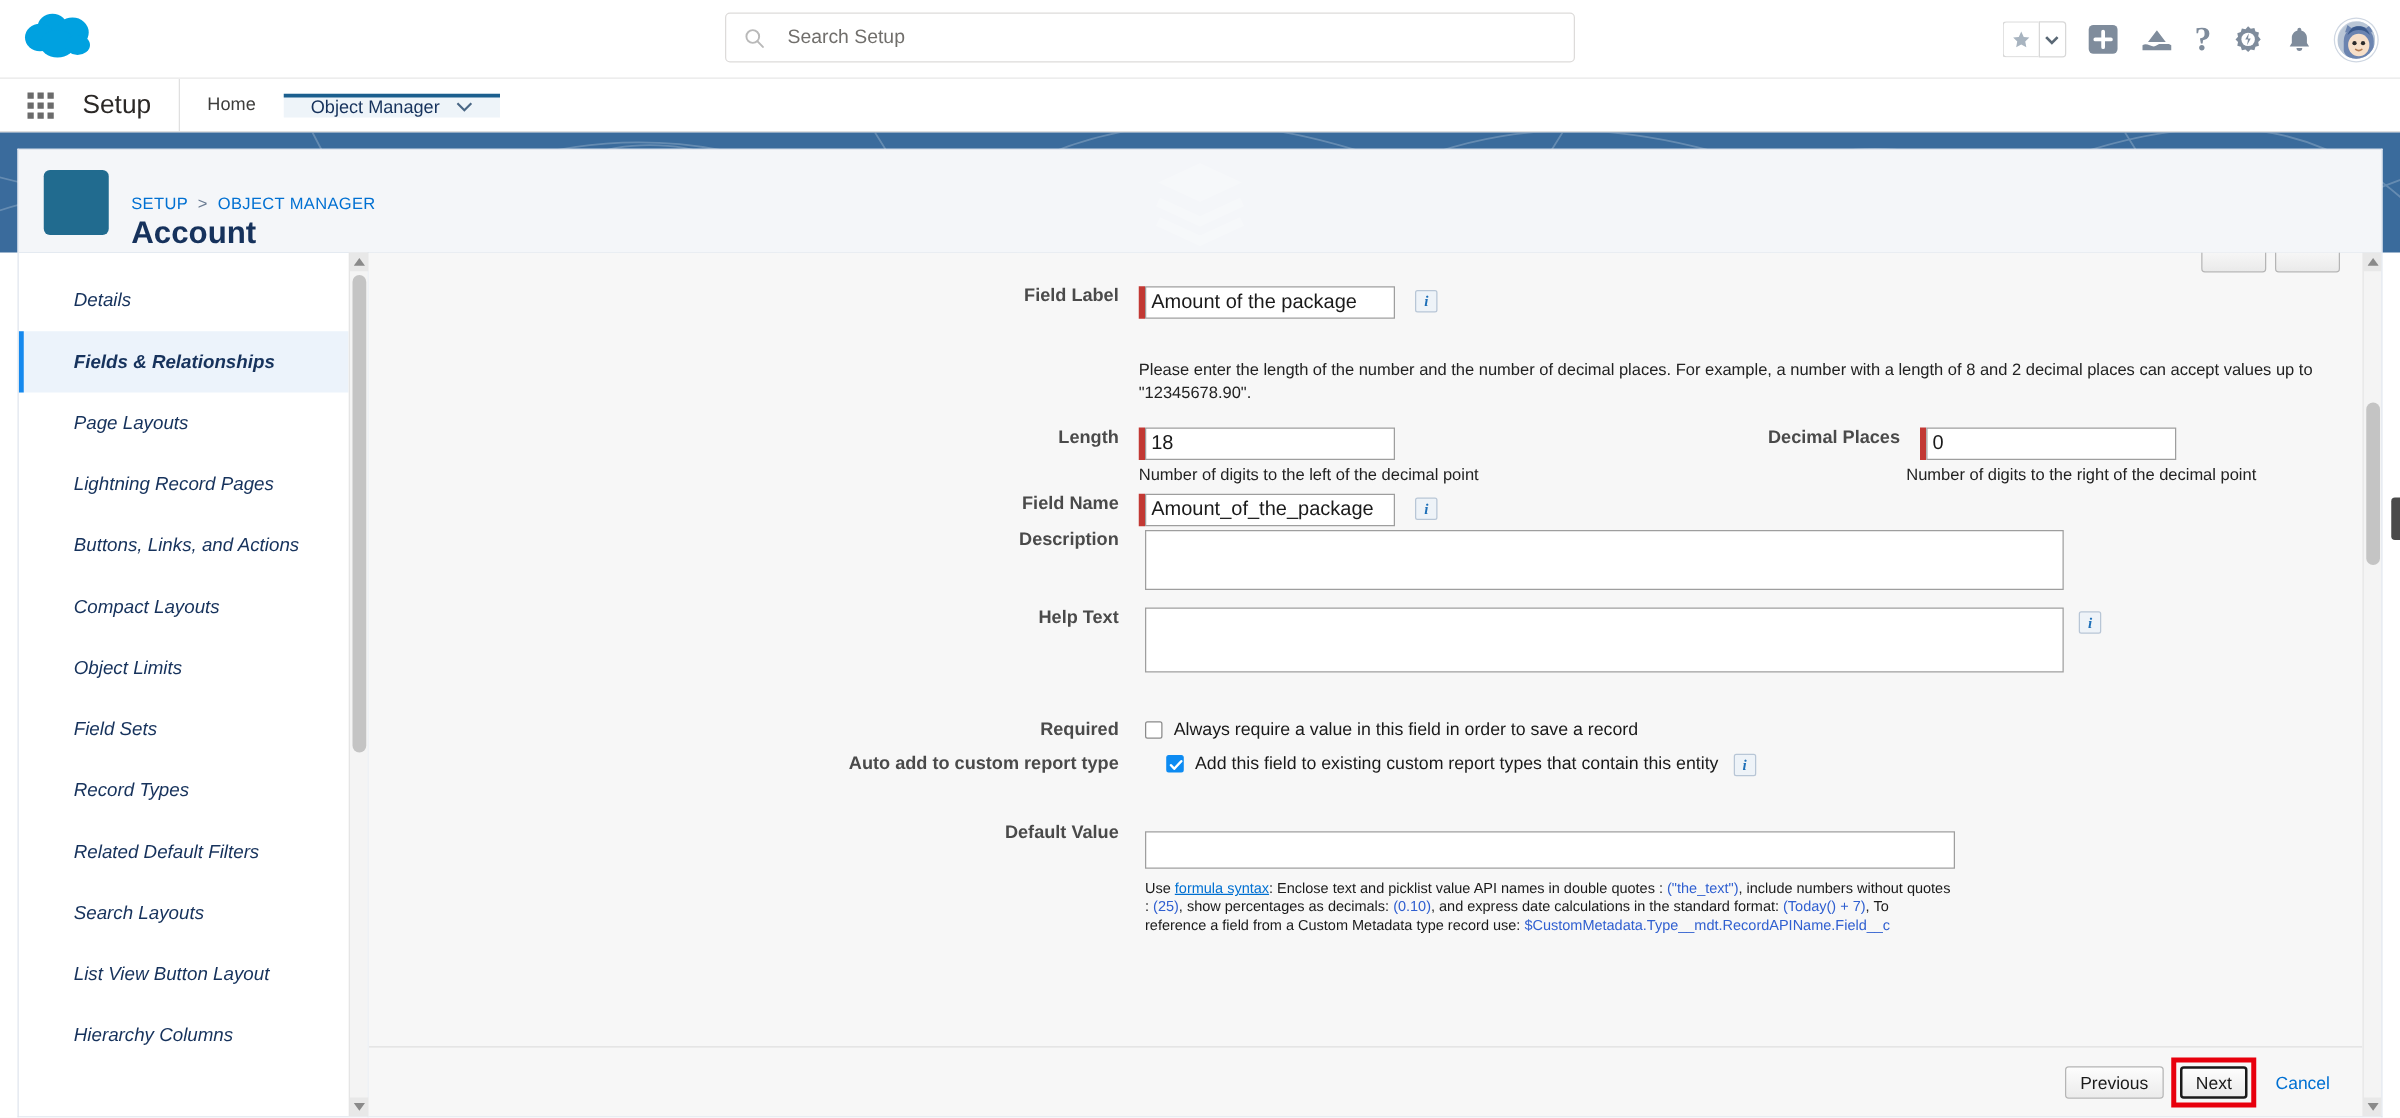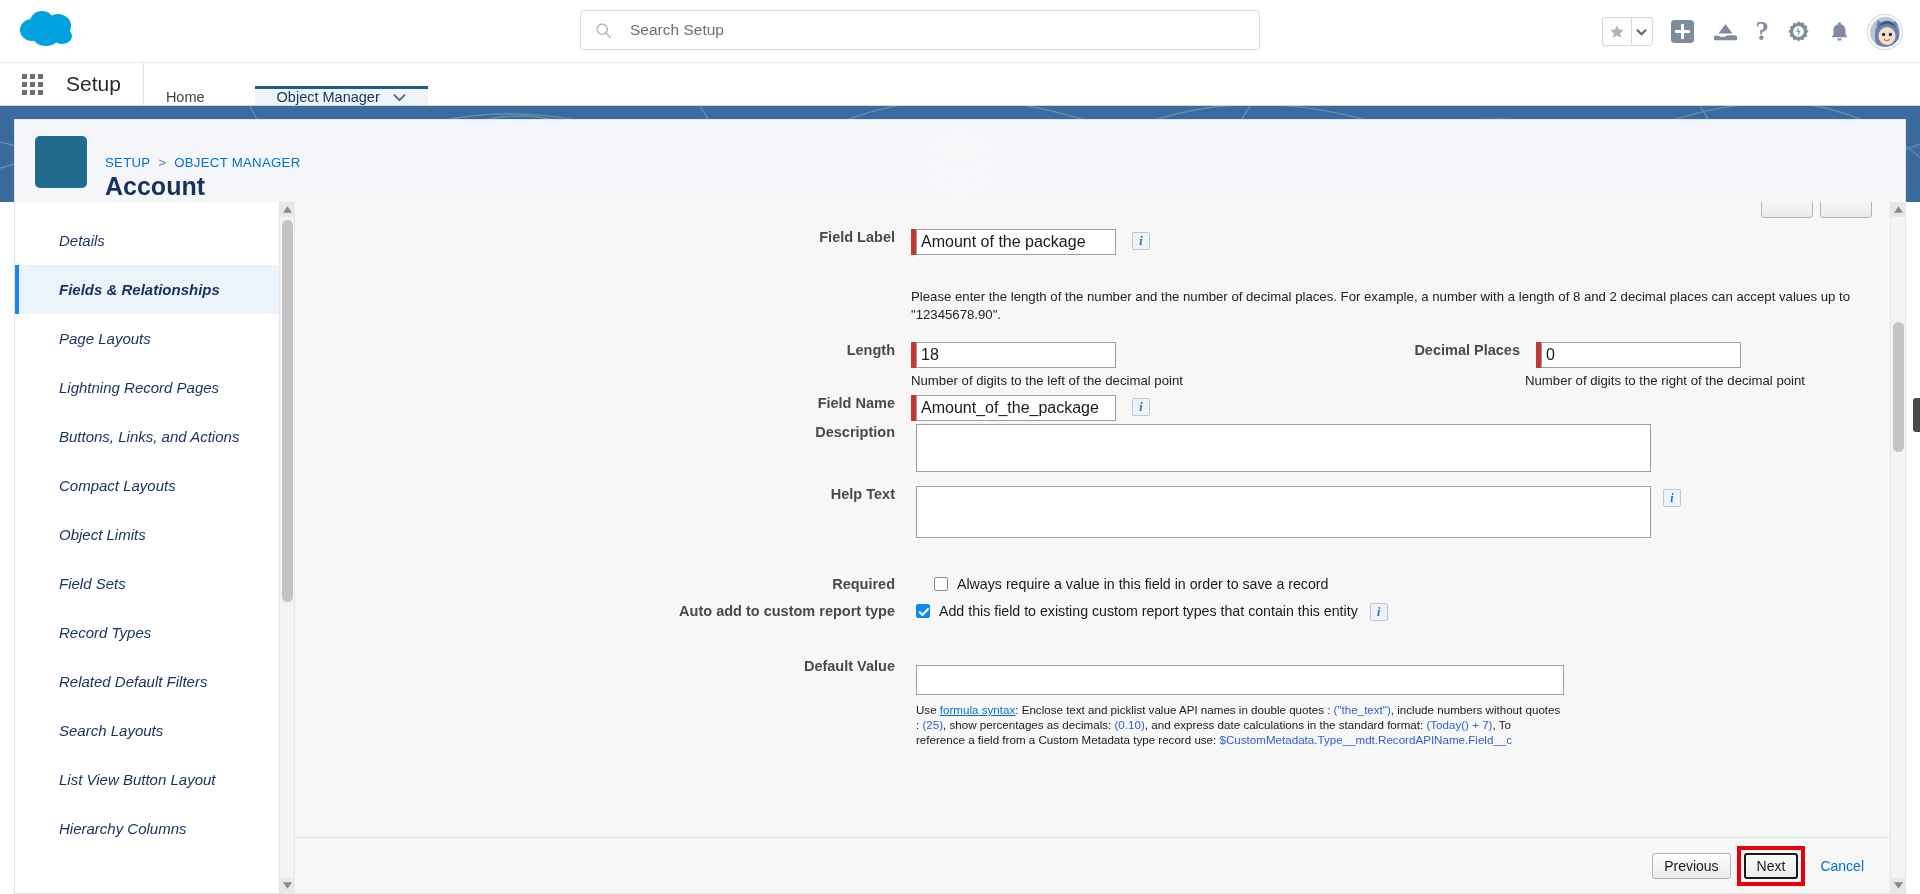--- a/index.html
+++ b/index.html
@@ -69,21 +69,21 @@
   }
   .waffle-grid {
     display: grid; grid-template-columns: repeat(3, 5px);
     grid-gap: 3px;
   }
   .waffle-grid i { width: 5px; height: 5px; background: #6b6b6b; display: block; }
   .setup-word {
     display: flex; align-items: center; font-size: 21px;
     color: #2b2826; padding: 0 22px 0 14px; font-weight: 400;
   }
-  .nav-tabs { display: flex; align-items: flex-end; border-left: 1px solid #e0e0e0; gap: 28px; }
+  .nav-tabs { display: flex; align-items: center; border-left: 1px solid #e0e0e0; }
   .nav-tab {
     display: flex; align-items: center; padding: 0 22px;
     font-size: 14.5px; color: #3e3e3c; cursor: pointer;
     background: transparent;
   }
   .nav-tab.active {
     background: #eef4f9; border-top: 3px solid #1b5f8e;
     color: #16325c; font-weight: 400;
   }
   .tab-caret { margin-left: 13px; }
@@ -514,35 +514,35 @@
         </div>
 
         <div class="row" style="position:absolute; left:0; top:284px; width:100%;">
           <div style="width:600px;">
             <div class="lbl">Help Text</div>
           </div>
           <textarea class="ta" style="width: 735px; height: 52px; margin-left: 21px;"></textarea>
           <div class="info-i" style="margin-left:12px;margin-top:3px;">i</div>
         </div>
 
-        <div class="row" style="position:absolute; left:0; top:374px; width:100%;gap:18px;">
+        <div class="row" style="position:absolute; left:0; top:374px; width:100%;">
           <div style="width:600px;">
             <div class="lbl">Required</div>
           </div>
           <div class="cbx-row" style="margin-left:21px;">
             <span class="cbx"></span>
             <span class="cbx-text">Always require a value in this field in order to save a record</span>
           </div>
         </div>
 
         <div class="row" style="position:absolute; left:0; top:401px; width:100%;">
           <div style="width:600px;">
             <div class="lbl">Auto add to custom report type</div>
           </div>
-          <div class="cbx-row" style="margin-left:21px;">
+          <div class="cbx-row" style="margin-left:38px;">
             <span class="cbx checked">
               <svg width="14" height="14" viewBox="0 0 14 14" style="display:block;">
                 <path d="M2.8 7.2l2.6 2.8 5.6-6" stroke="#fff" stroke-width="2" fill="none" stroke-linecap="round" stroke-linejoin="round"></path>
               </svg>
             </span>
             <span class="cbx-text">Add this field to existing custom report types that contain this entity</span>
           </div>
           <div class="info-i" style="margin-left:12px;">i</div>
         </div>
 

